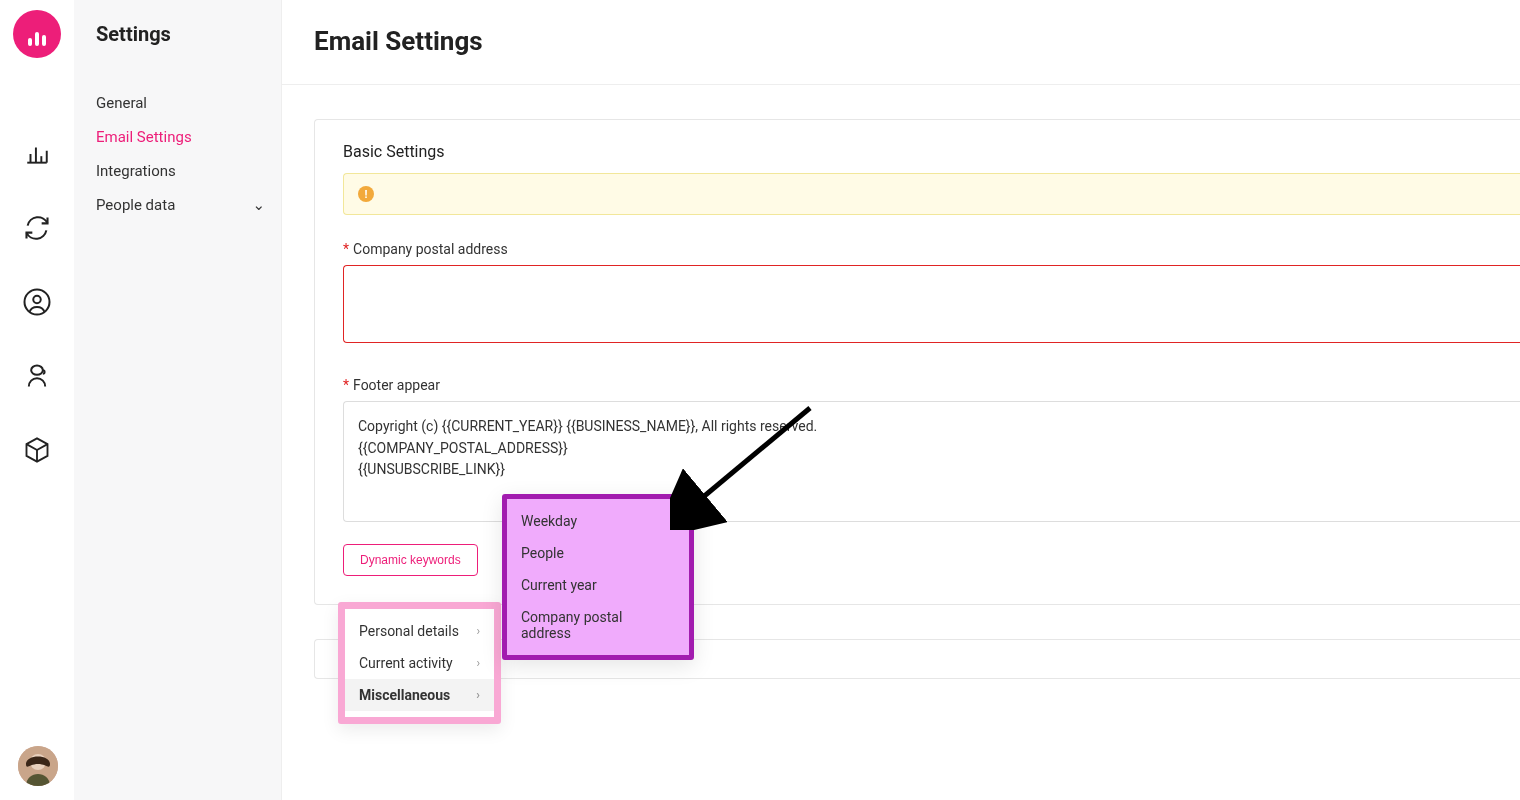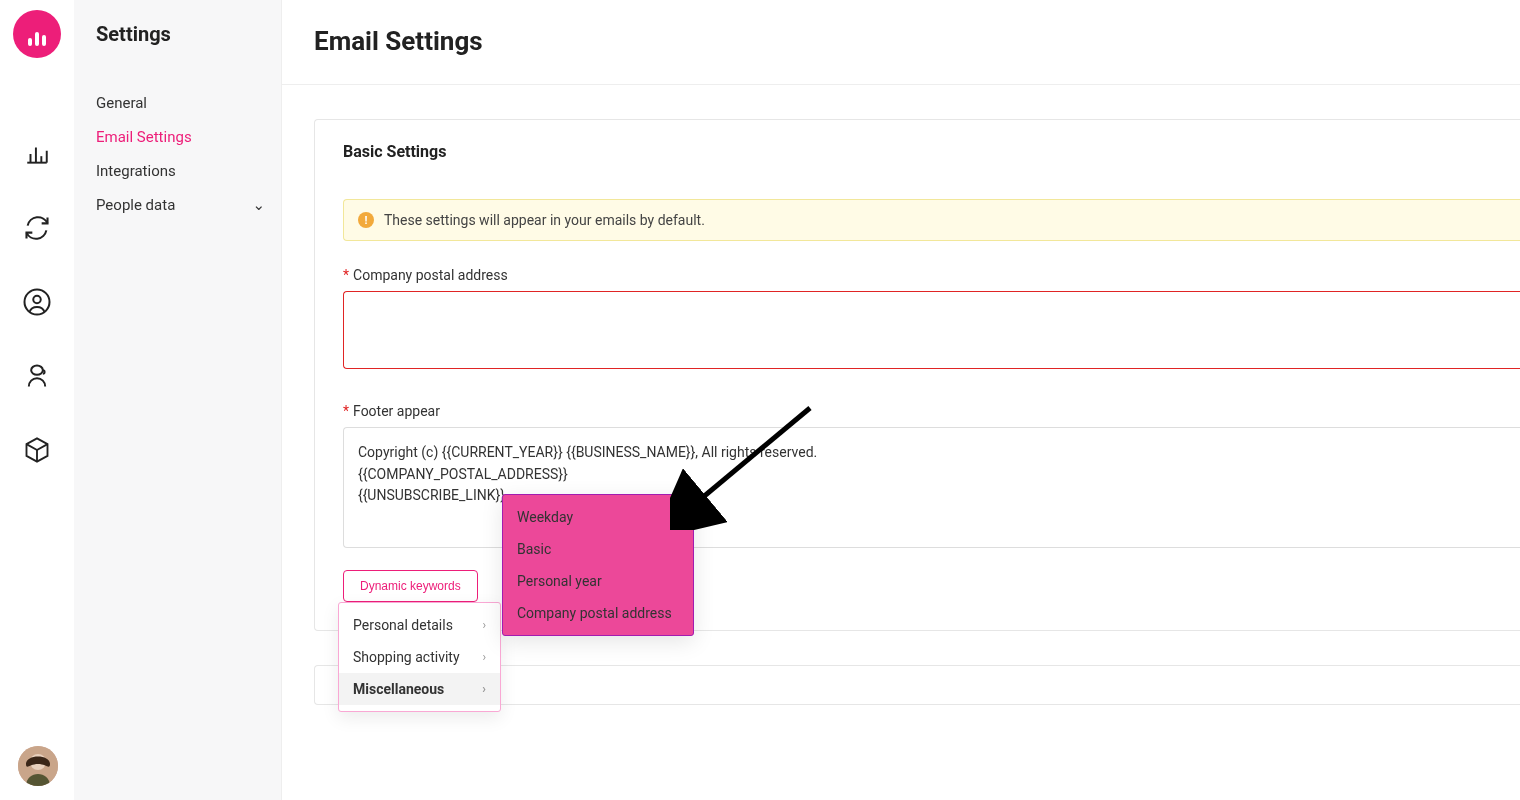--- a/index.html
+++ b/index.html
@@ -79,21 +79,21 @@
       padding: 26px 0 0 32px;
     }
     .main h1 { font-size: 26px; font-weight: 700; margin-bottom: 28px; }
     .divider { border-top: 1px solid #eee; margin-left:-32px; margin-bottom: 34px; }
     .card {
       border: 1px solid #e6e6e6;
       border-right: none;
       border-radius: 4px 0 0 4px;
       padding: 22px 0 28px 28px;
     }
-    .card h3 { font-size: 16px; font-weight: 700; margin-bottom: 38px; }
+    .card h3 { font-size: 16px; font-weight: 400; margin-bottom: 12px; }
     .alert {
       background: #fffbe6;
       border: 1px solid #f2e79a;
       border-right: none;
       border-radius: 4px 0 0 4px;
       padding: 12px 14px;
       display: flex; align-items: center; gap: 10px;
       font-size: 14px;
       color: #444;
       margin-bottom: 26px;
@@ -142,46 +142,45 @@
       font-size: 12px;
       border-radius: 4px;
       cursor:pointer;
     }
     
     .flyout1 {
       position: absolute;
       left: 338px; top: 602px;
       width: 163px;
       background: #fff;
-      border: 1px solid #f9a8d4;
+      border: 7px solid #f9a8d4;
       box-shadow: 0 6px 18px rgba(0,0,0,0.08);
       border-radius: 3px;
       padding: 6px 0;
       z-index: 5;
     }
     .flyout1 .opt, .flyout2 .opt {
       padding: 8px 14px;
       font-size: 14px;
       color: #333;
       display:flex; justify-content:space-between; align-items:center;
       cursor:pointer;
     }
     .flyout1 .opt.hover { background:#f3f3f3;font-weight:bold; }
     .flyout1 .chev { color:#999; font-size:12px; }
     .flyout2 {
       position: absolute;
       left: 502px; top: 494px;
       width: 192px;
-      background: #ec4899;
-      border: 1px solid #a21caf;
+      background: #f0abfc;
+      border: 5px solid #a21caf;
       box-shadow: 0 6px 22px rgba(0,0,0,0.10);
       border-radius: 3px;
       padding: 6px 0;
       z-index: 6;
-      text-align: right;
     }
     
     .arrow {
       position:absolute;
       left: 670px; top: 400px;
       z-index: 7;
       pointer-events:none;
     }
     .extra-card {
       margin-top: 34px;
@@ -273,21 +272,20 @@
 
   <main class="main">
     <h1>Email Settings</h1>
     <div class="divider"></div>
 
     <section class="card">
       <h3>Basic Settings</h3>
 
       <div class="alert">
         <span class="info-ic">!</span>
-        <span>These settings will appear in your emails by default.</span>
       </div>
 
       <div class="field-label">
         <span class="req">*</span>
         <span>Company postal address</span>
       </div>
       <textarea class="text-input" style=""></textarea>
 
       <div class="field-label">
         <span class="req">*</span>
@@ -303,38 +301,38 @@
     <div class="extra-card"></div>
   </main>
 </div>
 
 <div class="flyout1">
   <div class="opt">
       <span>Personal details</span>
       <span class="chev">›</span>
     </div>
   <div class="opt">
-      <span>Shopping activity</span>
+      <span>Current activity</span>
       <span class="chev">›</span>
     </div>
   <div class="opt hover">
       <span>Miscellaneous</span>
       <span class="chev">›</span>
     </div>
 </div>
 
 <div class="flyout2">
   <div class="opt">
       <span>Weekday</span>
     </div>
   <div class="opt">
-      <span>Basic</span>
-    </div>
-  <div class="opt">
-      <span>Personal year</span>
+      <span>People</span>
+    </div>
+  <div class="opt">
+      <span>Current year</span>
     </div>
   <div class="opt">
       <span>Company postal address</span>
     </div>
 </div>
 
 <svg class="arrow" width="150" height="130" viewBox="0 0 150 130">
   <defs>
     <marker id="ah" markerWidth="14" markerHeight="14" refX="4" refY="7" orient="auto">
       <polygon points="0,0 14,7 0,14" fill="#000"></polygon>

